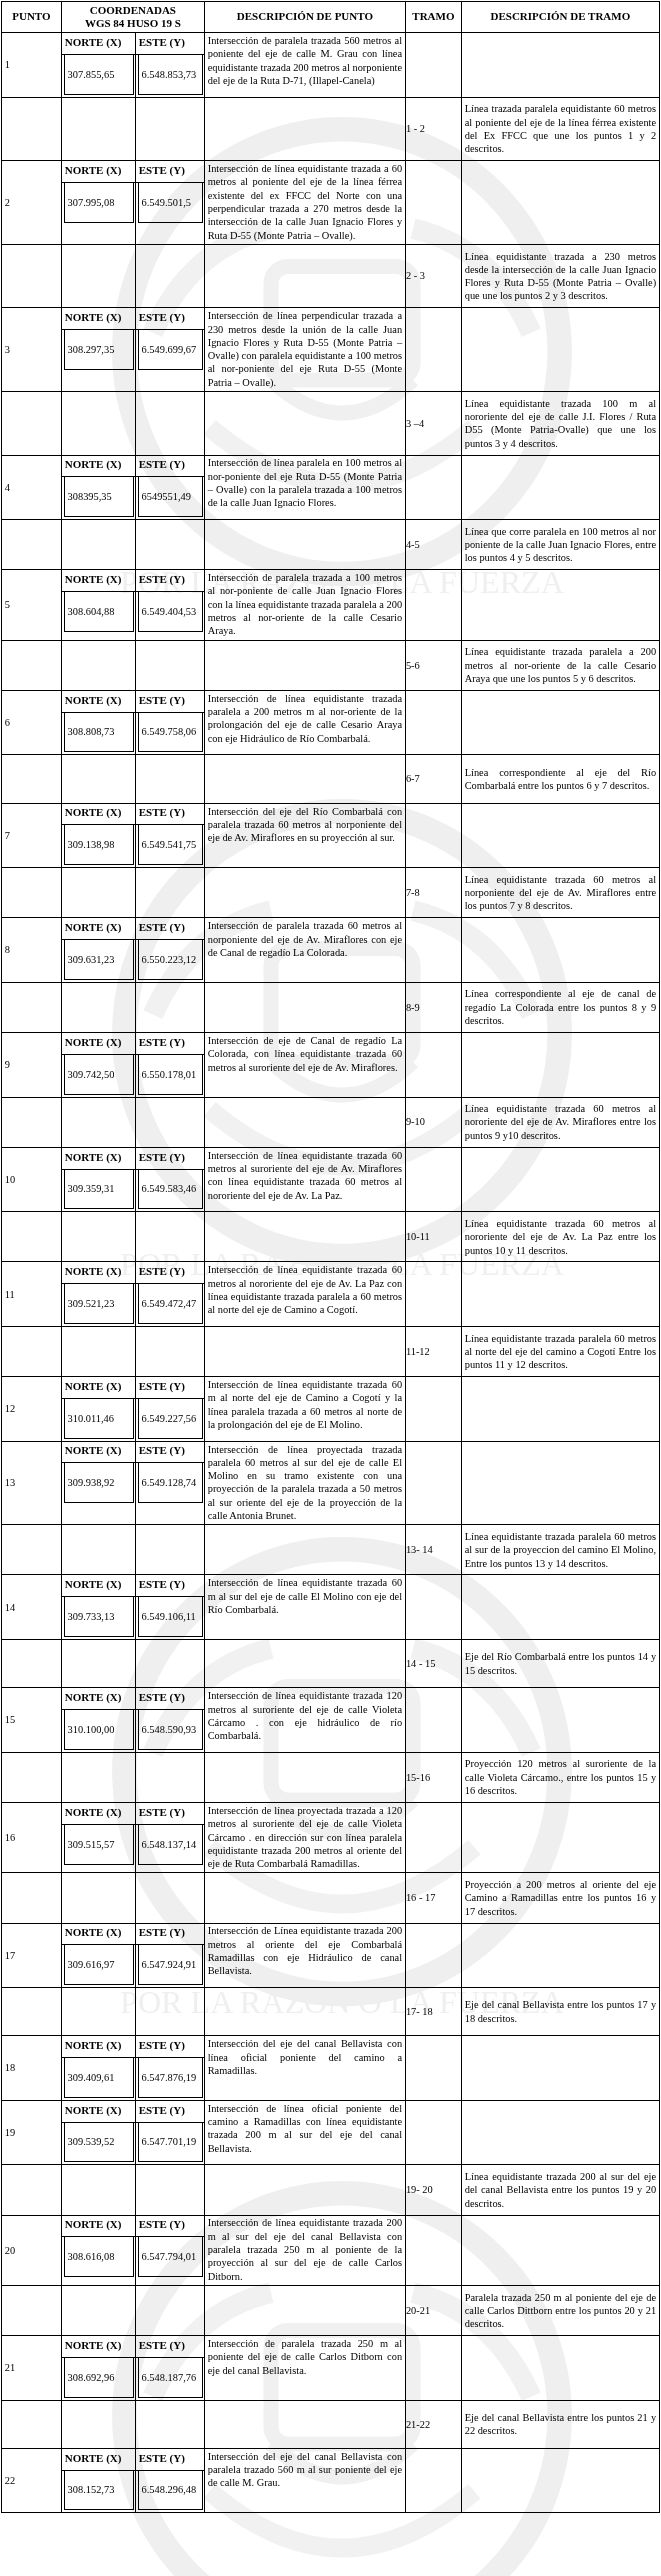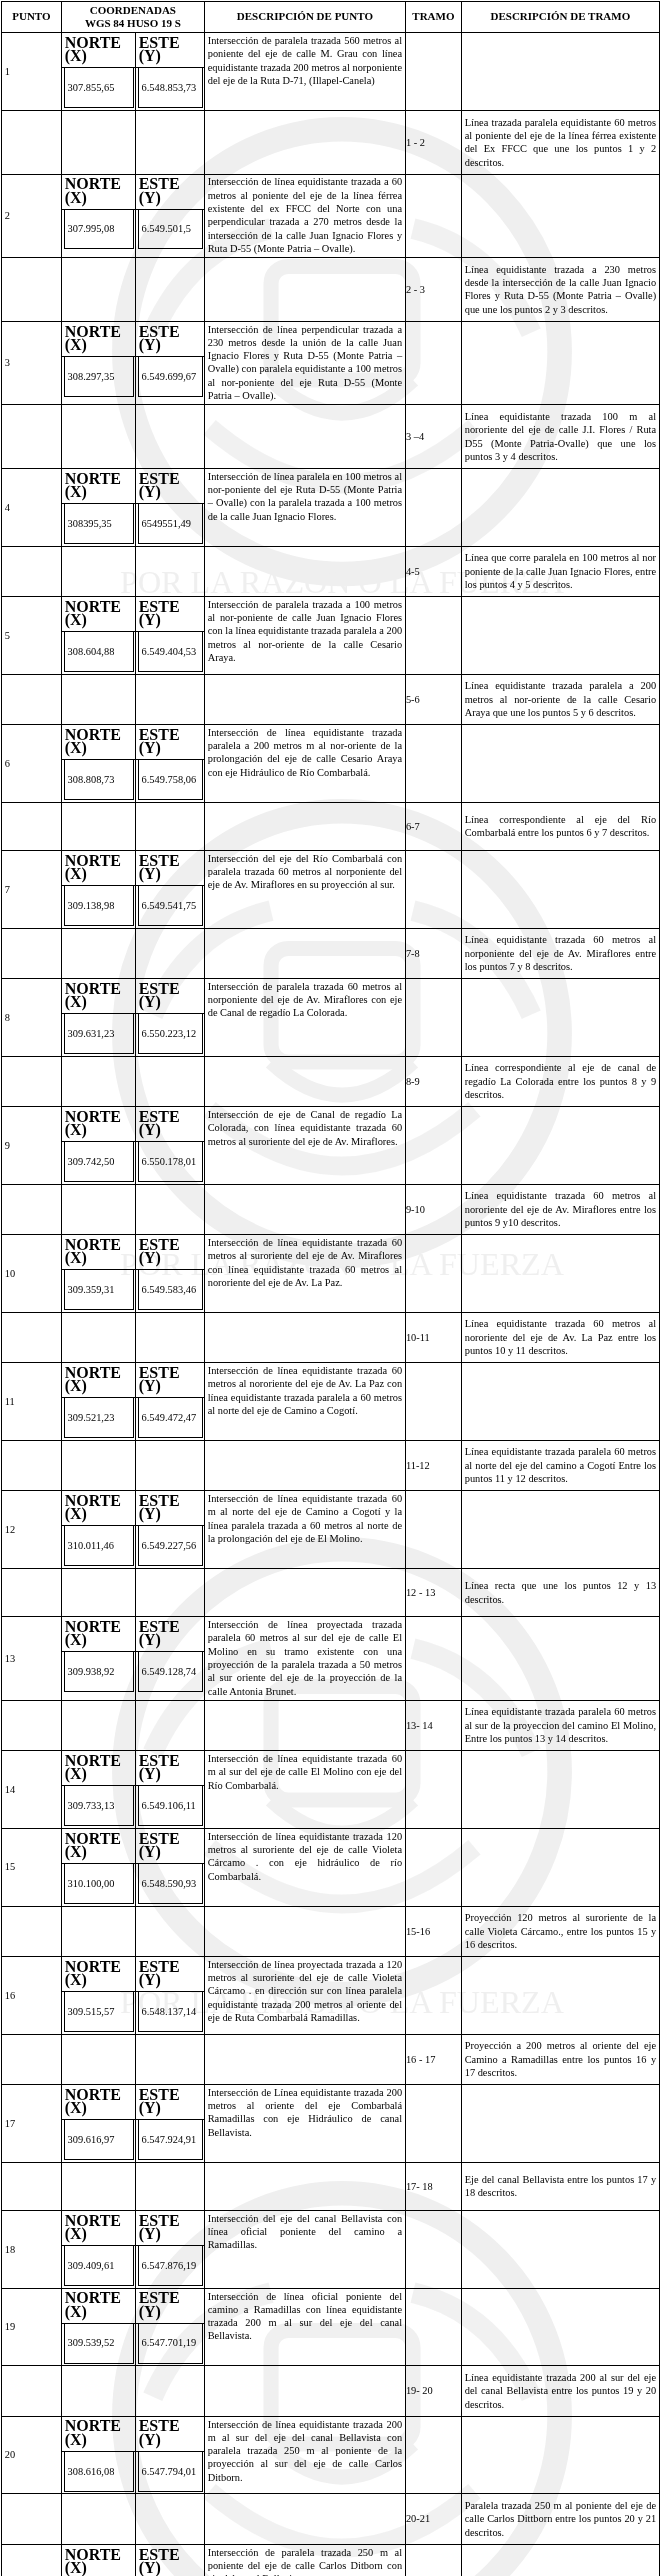--- a/index.html
+++ b/index.html
@@ -15,21 +15,21 @@
   th, td { border:0.9px solid #000; vertical-align:top; background:transparent;
            font-size:10.4px; line-height:13.3px; word-wrap:break-word; }
 
   thead th { font-size:11px; line-height:13.3px; font-weight:bold; text-align:center;
              vertical-align:middle; padding:1.9px 1.9px; }
 
   td.c-punto  { vertical-align:middle; text-align:left; padding-left:2.8px; }
   .point-row td.c-punto { border-right-width:1.9px; }
 
   td.c-coord { padding:0; }
-  .coord-head { font-weight:bold; font-size:16px; border-bottom:0.9px solid #000;
+  .coord-head { font-weight:bold; font-size:11px; border-bottom:0.9px solid #000;
                 padding:2.8px 1.9px 4.7px 2.8px; }
   .coord-val  { margin:0 0.9px 1.9px 1.9px; border-left:0.9px solid #000; border-right:0.9px solid #000;
                 border-bottom:0.9px solid #000; min-height:35px; display:flex; align-items:center;
                 padding:1.9px 0.9px 1.9px 2.8px; }
 
   td.c-desc { text-align:justify; padding:0.9px 2.8px 1.9px 2.8px;margin-left:44px; }
   td.c-tramo { vertical-align:middle; padding-left:0; }
   td.c-tramodesc { text-align:justify; vertical-align:middle; padding:4.7px 2.8px; }
   .tramo-row td { height:38px; }
 </style>
@@ -377,28 +377,20 @@
     </td>
     <td class="c-coord">
       <div class="coord-head">ESTE (Y)</div>
       <div class="coord-val">6.549.227,56</div>
     </td>
     <td class="c-desc">Intersección de línea equidistante trazada 60 m al norte del eje de Camino a Cogotí y la línea paralela trazada a 60 metros al norte de la prolongación del eje de El Molino.</td>
     <td class="c-tramo"></td>
     <td class="c-tramodesc"></td>
   </tr>
 
-  <tr class="tramo-row">
-    <td class="c-punto"></td>
-    <td class="c-coord"></td>
-    <td class="c-coord"></td>
-    <td class="c-desc"></td>
-    <td class="c-tramo">12 - 13</td>
-    <td class="c-tramodesc">Línea recta que une los puntos 12 y 13 descritos.</td>
-  </tr>
 
   <tr class="point-row">
     <td class="c-punto">13</td>
     <td class="c-coord">
       <div class="coord-head">NORTE (X)</div>
       <div class="coord-val">309.938,92</div>
     </td>
     <td class="c-coord">
       <div class="coord-head">ESTE (Y)</div>
       <div class="coord-val">6.549.128,74</div>
@@ -425,20 +417,28 @@
     </td>
     <td class="c-coord">
       <div class="coord-head">ESTE (Y)</div>
       <div class="coord-val">6.549.106,11</div>
     </td>
     <td class="c-desc">Intersección de línea equidistante trazada 60 m al sur del eje de calle El Molino con eje del Río Combarbalá.</td>
     <td class="c-tramo"></td>
     <td class="c-tramodesc"></td>
   </tr>
 
+  <tr class="tramo-row">
+    <td class="c-punto"></td>
+    <td class="c-coord"></td>
+    <td class="c-coord"></td>
+    <td class="c-desc"></td>
+    <td class="c-tramo">14 - 15</td>
+    <td class="c-tramodesc">Eje del Río Combarbalá entre los puntos 14 y 15 descritos.</td>
+  </tr>
 
   <tr class="point-row">
     <td class="c-punto">15</td>
     <td class="c-coord">
       <div class="coord-head">NORTE (X)</div>
       <div class="coord-val">310.100,00</div>
     </td>
     <td class="c-coord">
       <div class="coord-head">ESTE (Y)</div>
       <div class="coord-val">6.548.590,93</div>

